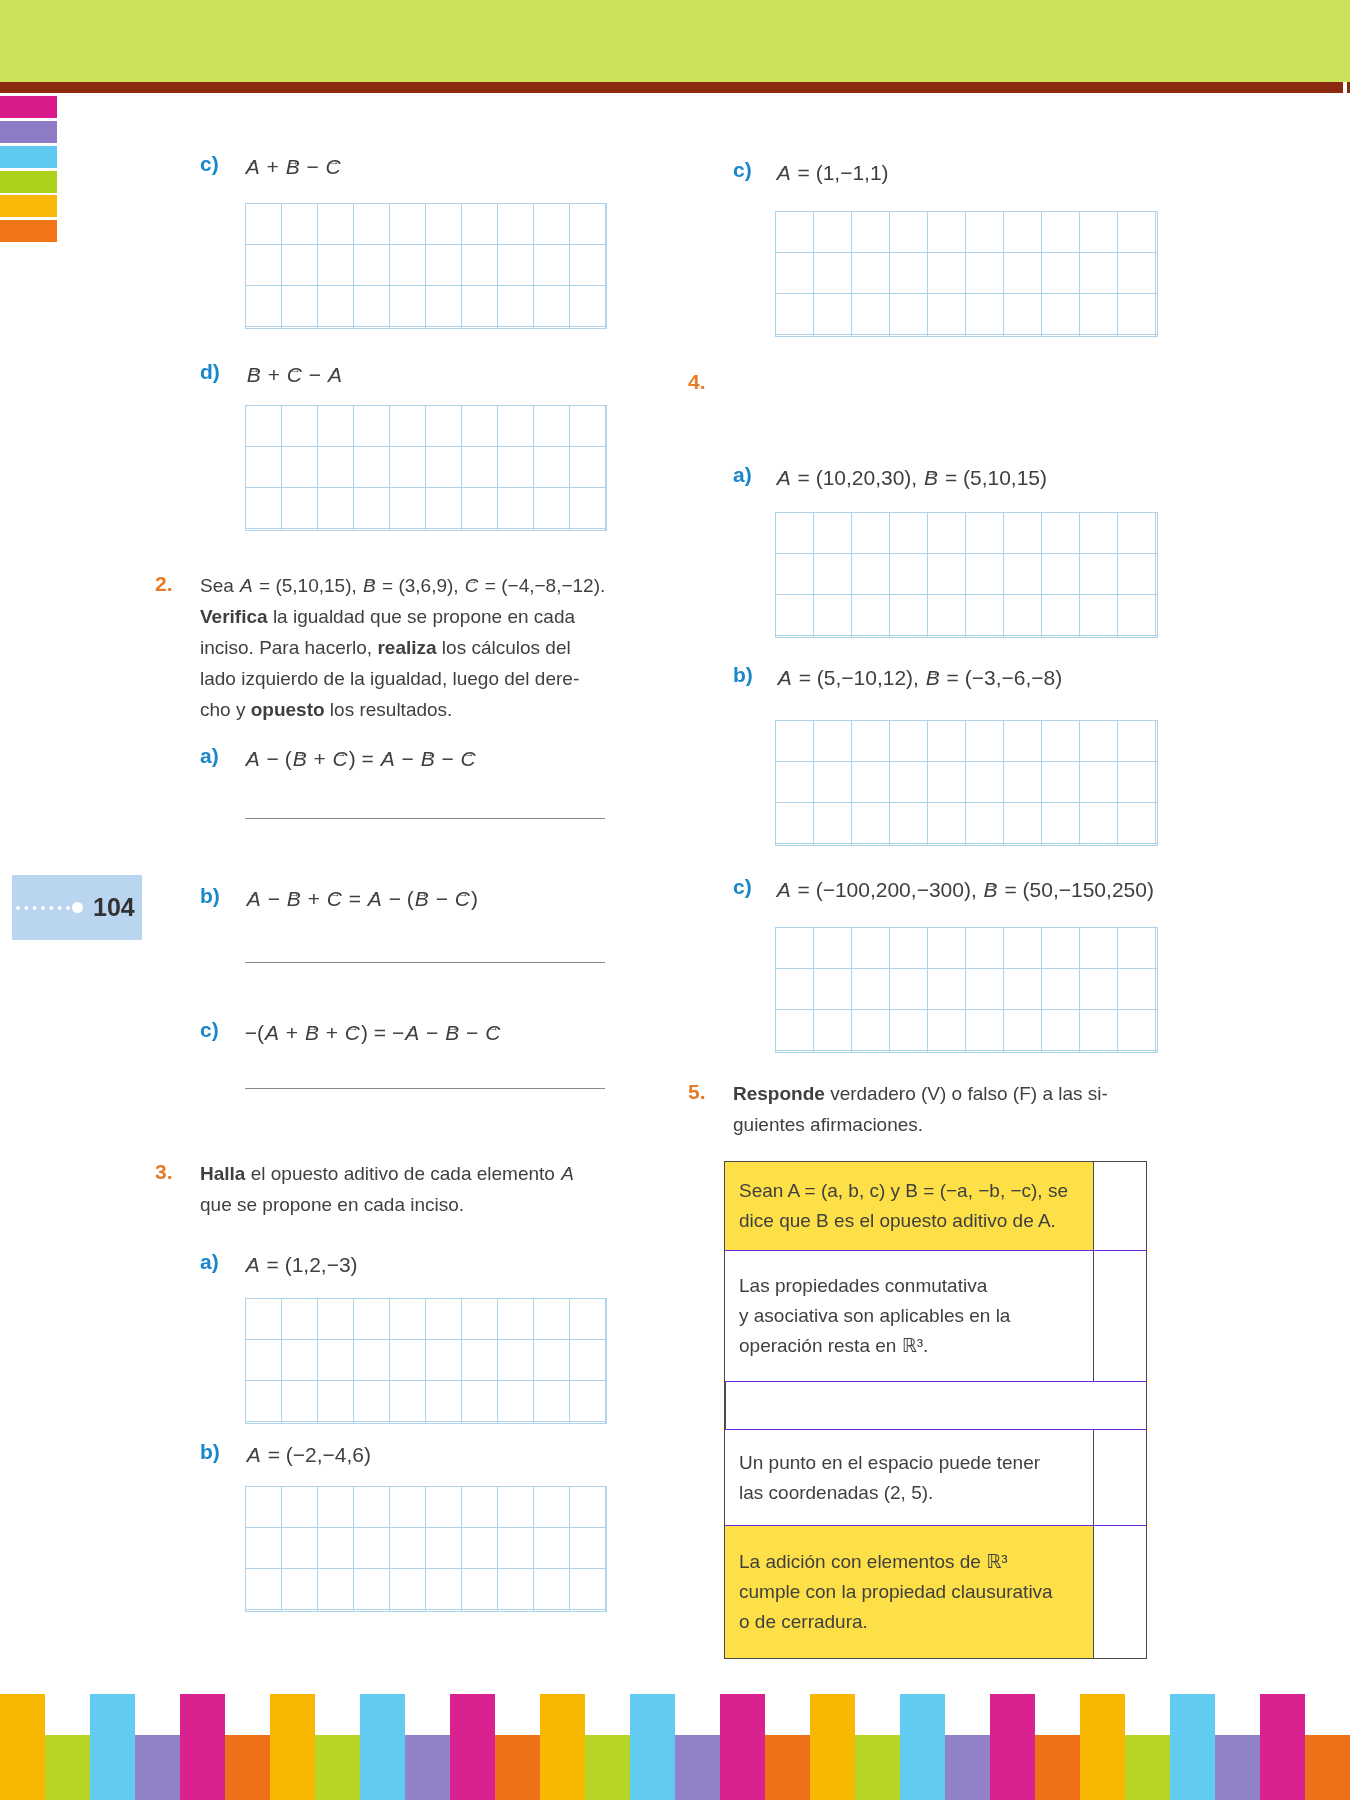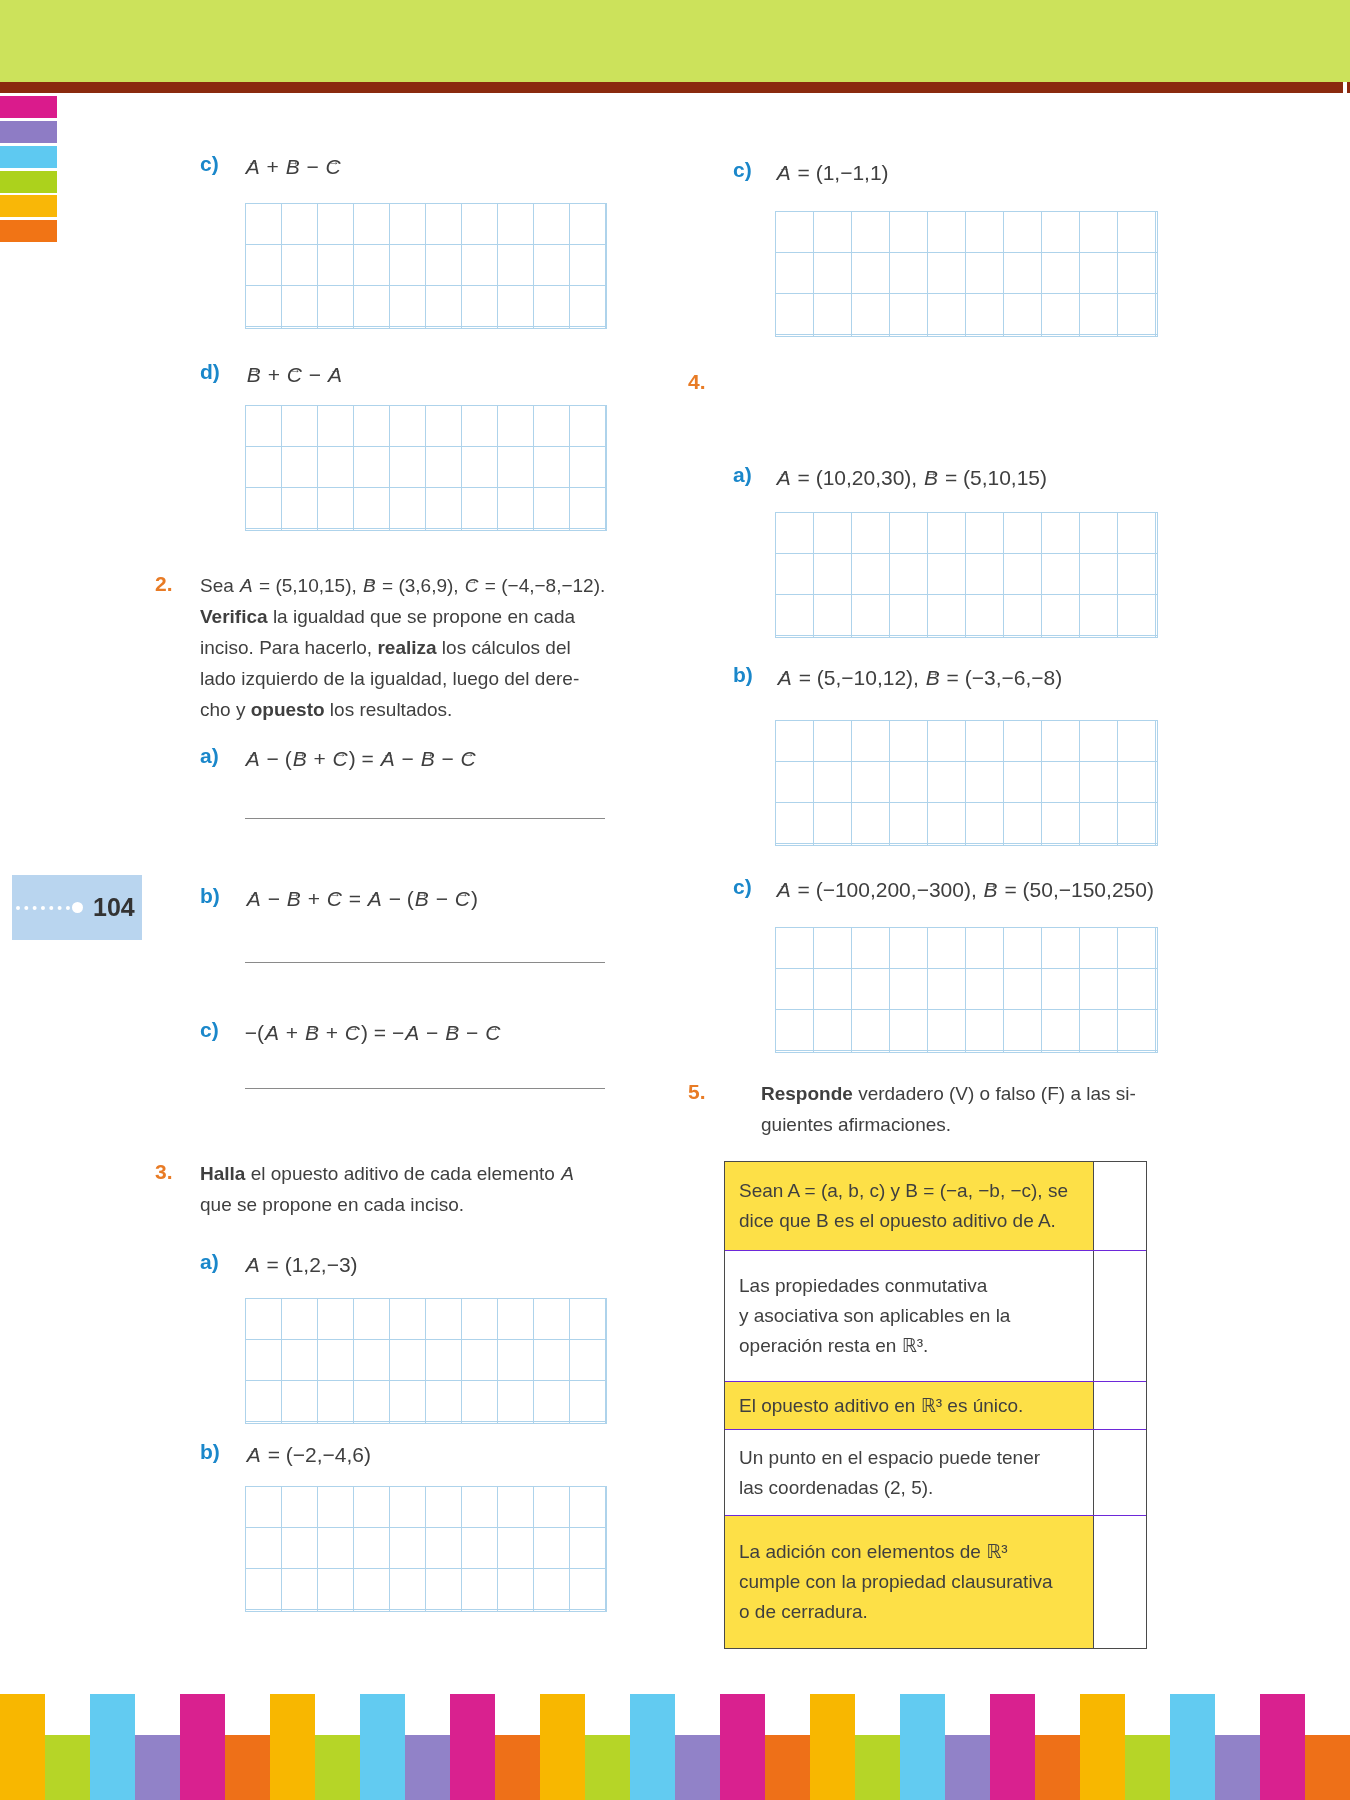--- a/index.html
+++ b/index.html
@@ -149,40 +149,39 @@
   </div>
   <div class="abs grid gridR" style="left:775px;top:720px;"></div>
 
   <div class="abs itemrow" style="left:733px;top:875px;">
     <span class="ilabel">c)</span>
     <span class="formula gapR"><span class="vec">A</span> = (−100,200,−300), <span class="vec">B</span> = (50,−150,250)</span>
   </div>
   <div class="abs grid gridR" style="left:775px;top:927px;"></div>
 
   <div class="abs exnum" style="left:688px;top:1080px;">5.</div>
-  <div class="abs para" style="left:733px;top:1078px;width:440px;margin-left:28px;"><b>Responde</b><span> verdadero (V) o falso (F) a las si-
+  <div class="abs para" style="left:733px;top:1078px;width:440px;"><b>Responde</b><span> verdadero (V) o falso (F) a las si-
 guientes afirmaciones.</span></div>
 
   <div class="abs tftable">
     <div class="tfrow" style="height:88px;">
       <div class="stmt shaded">Sean A = (a, b, c) y B = (−a, −b, −c), se
 dice que B es el opuesto aditivo de A.</div>
       <div class="ansc"></div>
     </div>
     <div class="tfrow" style="height:131px;">
       <div class="stmt">Las propiedades conmutativa
 y asociativa son aplicables en la
 operación resta en ℝ³.</div>
       <div class="ansc"></div>
     </div>
     <div class="tfrow" style="height:48px;">
-      <div class="stmt shaded">El opuesto aditivo en ℝ³ es único.</div>
-      <div class="ansc"></div>
-    </div>
-    <div class="tfrow" style="height:86px;">
+      <div class="ansc"></div>
+    </div>
+    <div class="tfrow" style="height:96px;">
       <div class="stmt">Un punto en el espacio puede tener
 las coordenadas (2, 5).</div>
       <div class="ansc"></div>
     </div>
     <div class="tfrow" style="height:133px;">
       <div class="stmt shaded">La adición con elementos de ℝ³
 cumple con la propiedad clausurativa
 o de cerradura.</div>
       <div class="ansc"></div>
     </div>

